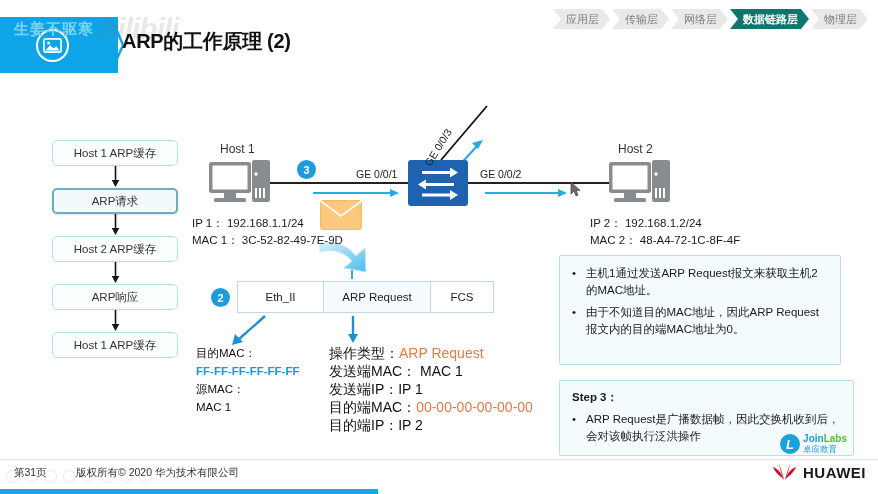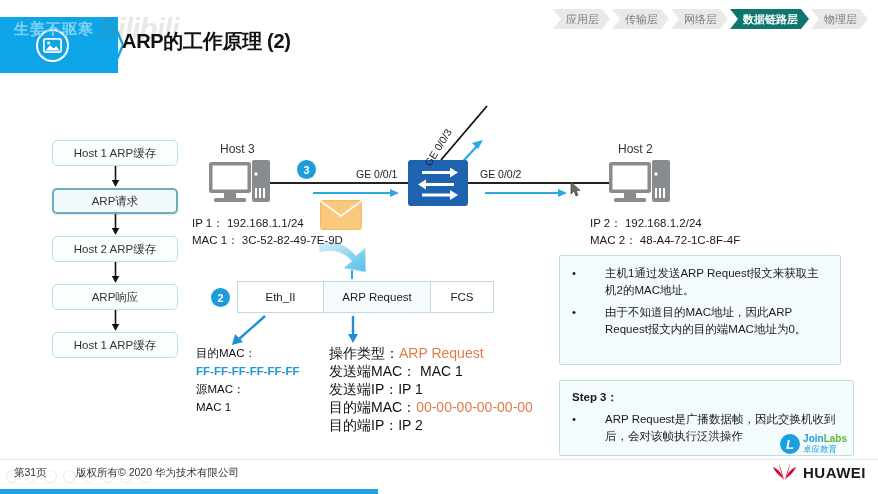--- a/index.html
+++ b/index.html
@@ -208,21 +208,21 @@
   }
   #step2 { left: 559px; top: 255px; width: 282px; height: 110px; }
   #step3 { left: 559px; top: 380px; width: 295px; height: 76px; }
   .step-title { font-size: 11.5px; font-weight: bold; color: #1a1a1a; margin-bottom: 6px; }
   .step-li {
     display: flex; align-items: flex-start;
     font-size: 11.5px; line-height: 17px; color: #1a1a1a;
     margin-bottom: 5px;
   }
   .step-li .bul { width: 14px; flex: 0 0 14px; text-align: left; color: #1a1a1a; }
-  .step-li .txt { flex: 1; margin-left: 19px; }
+  .step-li .txt { flex: 1; }
 
   .joinlabs {
     position: absolute; right: 6px; bottom: 1px;
     display: flex; align-items: center;
   }
   .jl-circle {
     width: 20px; height: 20px; border-radius: 50%;
     background: #1BA0DE; color: #ffffff;
     font-size: 13px; font-weight: bold; font-style: italic;
     display: flex; align-items: center; justify-content: center;
@@ -367,21 +367,21 @@
       <defs>
         <linearGradient id="lg1" x1="0" y1="0" x2="1" y2="1">
           <stop offset="0" stop-color="#D6EEFA"></stop>
           <stop offset="1" stop-color="#4FBDEC"></stop>
         </linearGradient>
       </defs>
       <path d="M2 6 C16 2 30 8 38 18 L47 10 L48 34 L26 30 L34 23 C27 14 14 10 2 14 Z" fill="url(#lg1)" stroke="#BDE4F6" stroke-width="1"></path>
     </svg>
   </div>
 
-  <div class="host-label" style="left:220px;top:142px;">Host 3</div>
+  <div class="host-label" style="left:220px;top:142px;">Host 1</div>
   <div class="pc-icon" style="left:208px;top:160px;">
     <svg width="64" height="46" viewBox="0 0 64 46">
       <rect x="1" y="2" width="42" height="31" rx="2.5" fill="#888c8f"></rect>
       <rect x="4.5" y="5.5" width="35" height="24" fill="#ffffff"></rect>
       <rect x="16" y="33" width="12" height="5" fill="#888c8f"></rect>
       <rect x="6" y="38" width="32" height="4" rx="1.5" fill="#888c8f"></rect>
       <rect x="44" y="0" width="18" height="42" rx="2" fill="#888c8f"></rect>
       <circle cx="48" cy="14" r="1.7" fill="#ffffff"></circle>
       <rect x="47" y="28" width="2" height="10" fill="#ffffff"></rect>
       <rect x="51" y="28" width="2" height="10" fill="#ffffff"></rect>

